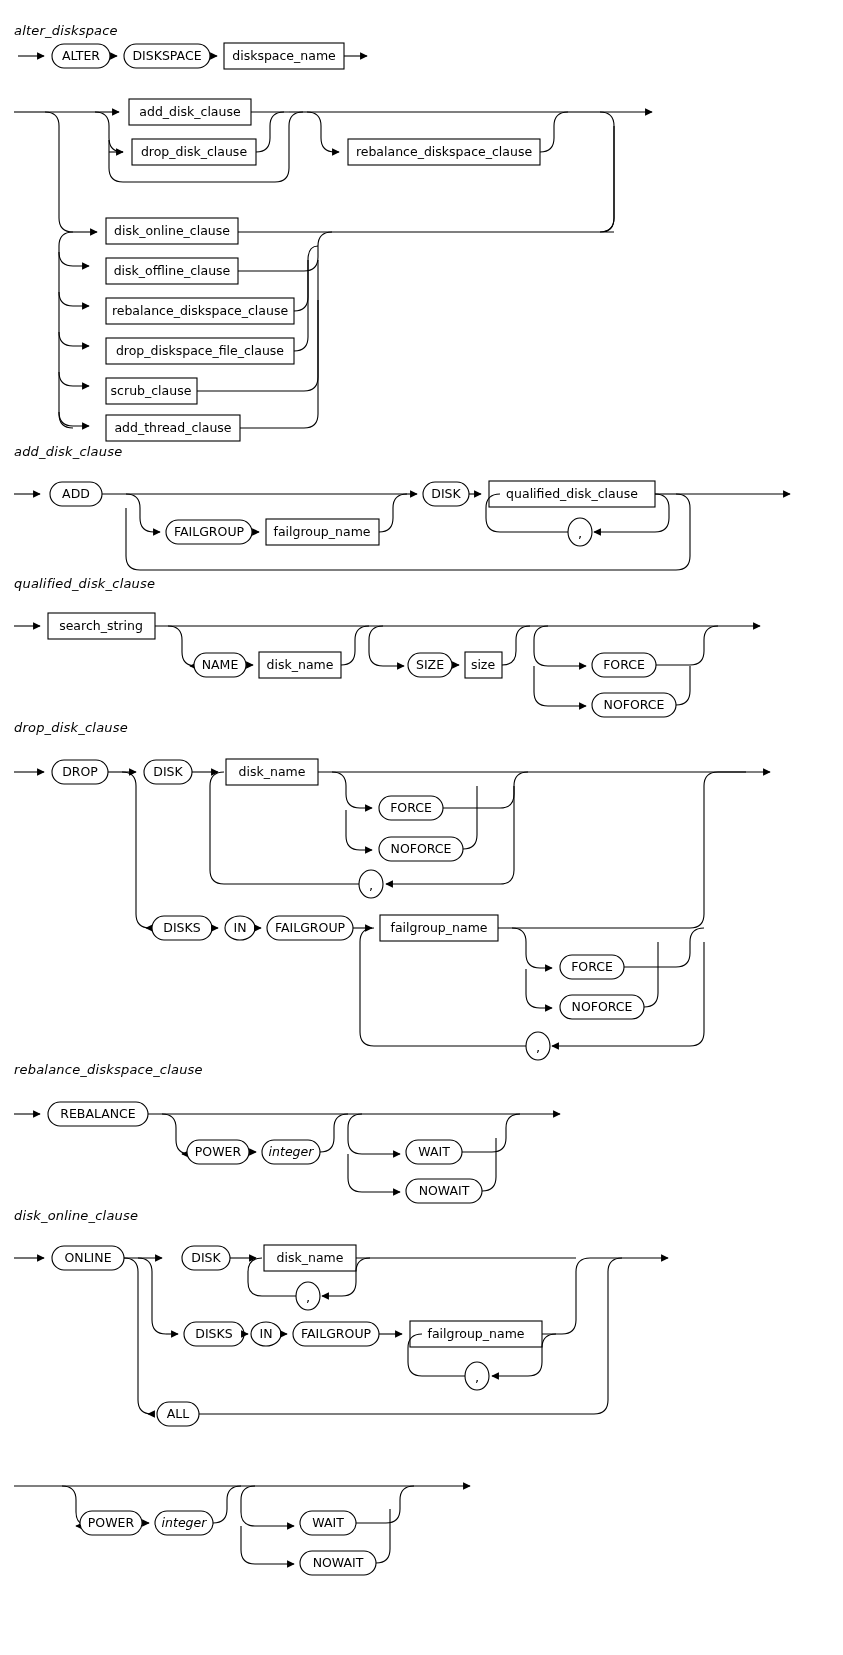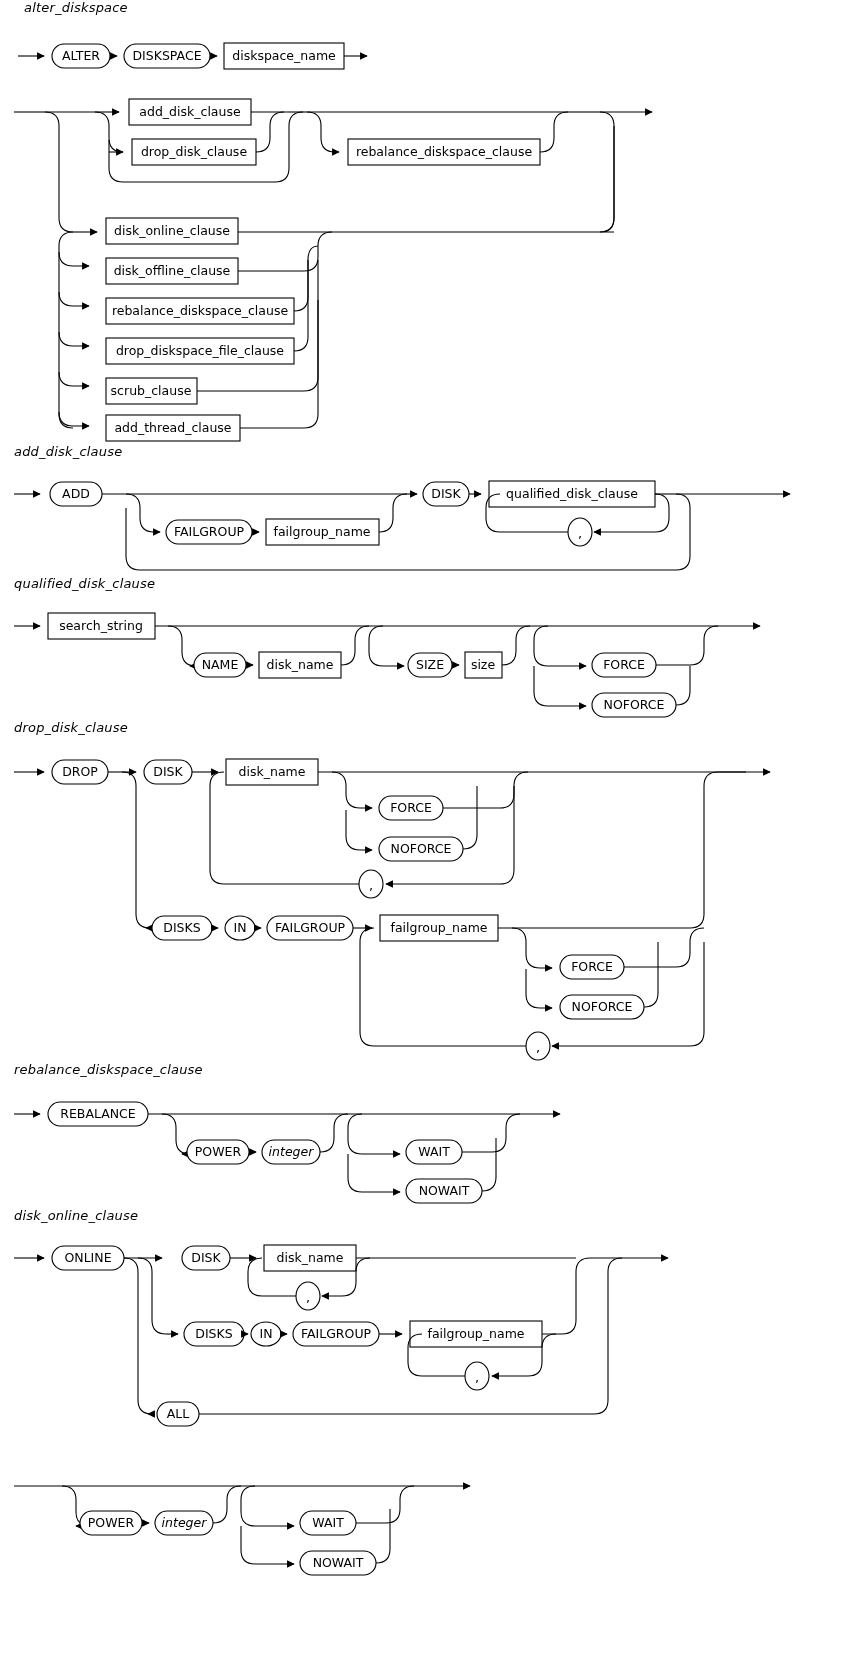--- a/index.html
+++ b/index.html
@@ -21,21 +21,21 @@
   svg .box{fill:#fff;stroke:#000;stroke-width:1.1;}
   svg .cap{fill:#fff;stroke:#000;stroke-width:1.1;}
   svg text{font-family:"DejaVu Sans","Liberation Sans",sans-serif;font-size:12.5px;fill:#000;}
   svg text.kw{font-size:12.5px;}
   svg text.it{font-style:italic;}
   svg text.comma{font-size:13px;}
 </style>
 </head>
 <body>
 
-<div class="sec-label" style="left:14px;top:0;margin-left:10px;">alter_diskspace</div>
+<div class="sec-label" style="left:14px;top:23px;">alter_diskspace</div>
 
 <svg style="left:0px;top:0px;" width="843" height="450" viewBox="0 0 843 450">
   <defs>
     <marker id="ah" viewBox="0 0 10 10" refX="9" refY="5" markerWidth="7" markerHeight="7" orient="auto-start-reverse">
       <path d="M 0 0 L 10 5 L 0 10 z" fill="#000"></path>
     </marker>
   </defs>
 
   <g>
     <path class="rail" d="M18,56 H44" marker-end="url(#ah)"></path>

